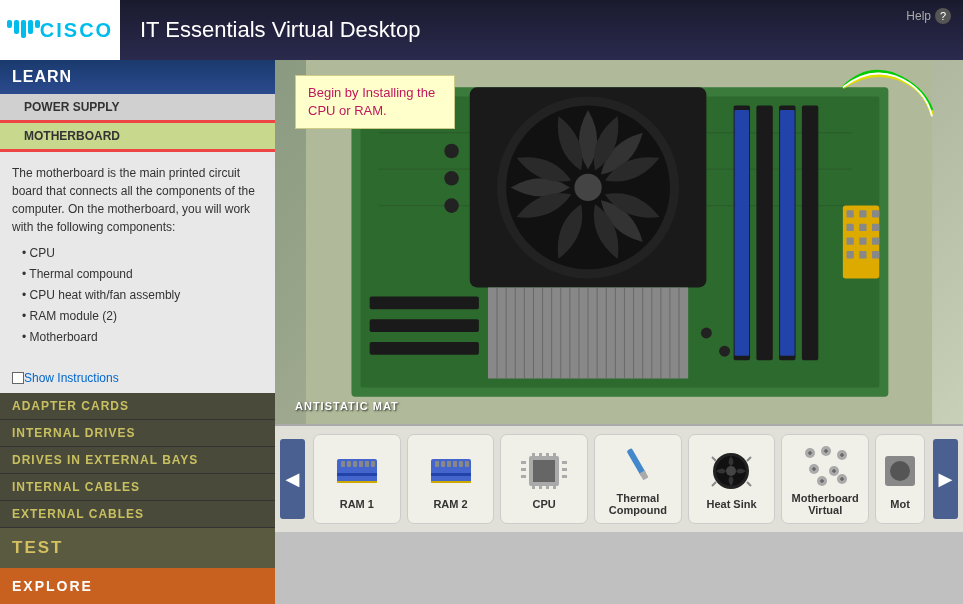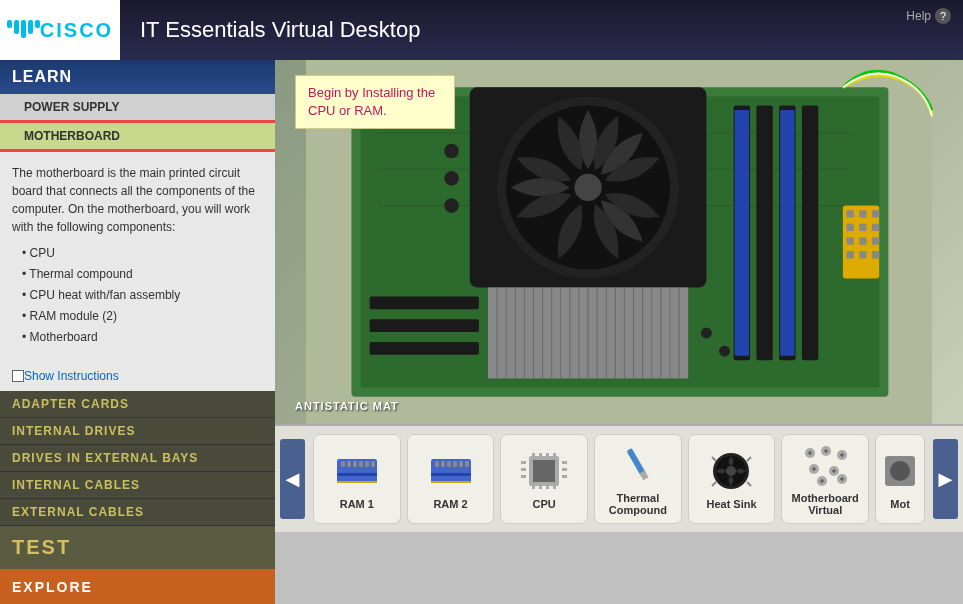--- a/index.html
+++ b/index.html
@@ -149,21 +149,21 @@
       font-weight: bold;
       padding: 6px 12px;
       border-bottom: 1px solid #333;
       cursor: pointer;
       text-transform: uppercase;
       letter-spacing: 1px;
     }
     #test-btn {
       background: #5a5a40;
       color: #d4c060;
-      font-size: 20px;
+      font-size: 17px;
       font-weight: bold;
       padding: 10px 12px;
       cursor: pointer;
       text-transform: uppercase;
       letter-spacing: 2px;
     }
     #explore-btn {
       background: #c86020;
       color: white;
       font-size: 14px;

